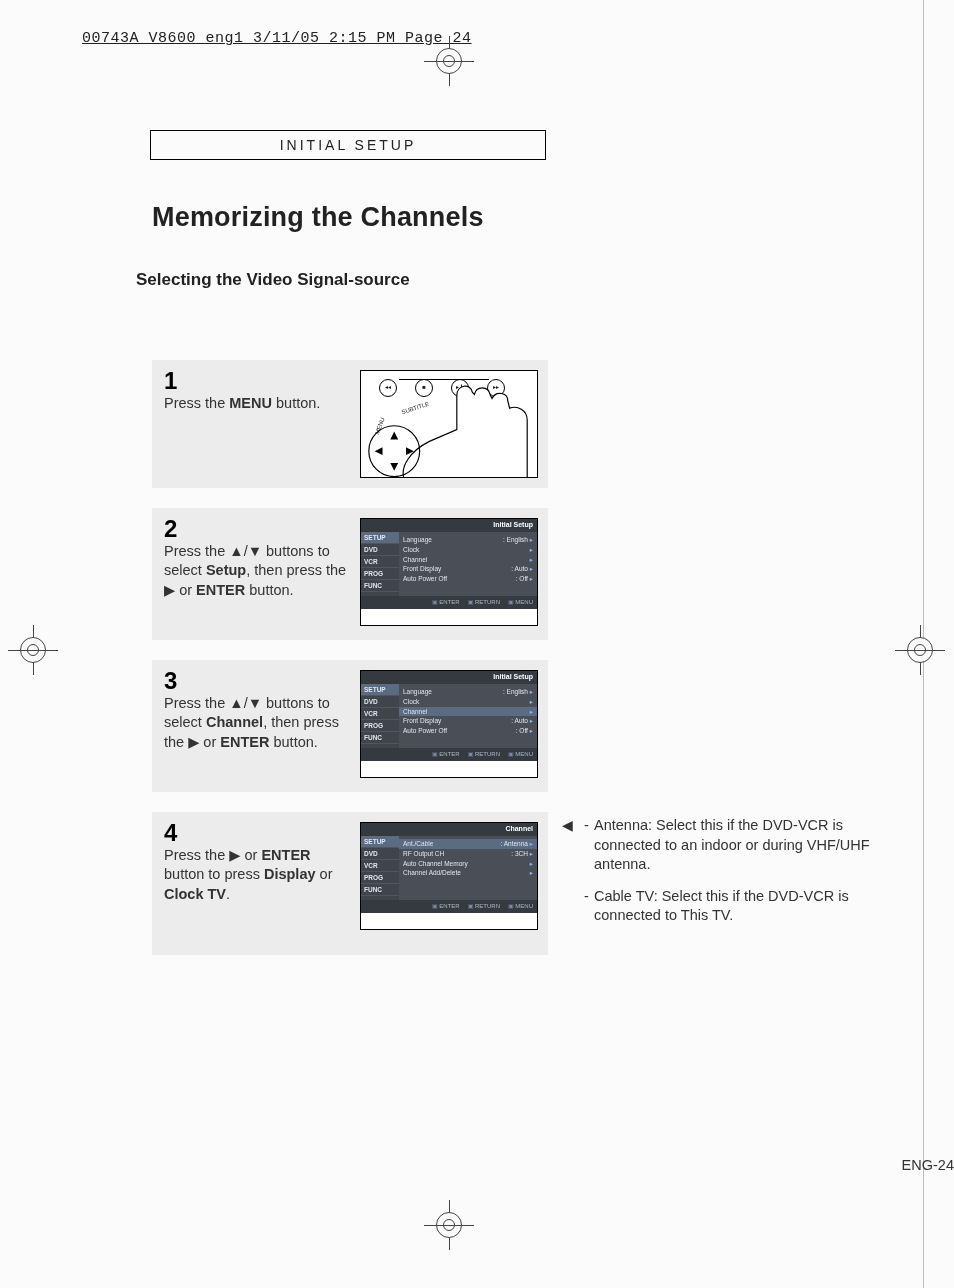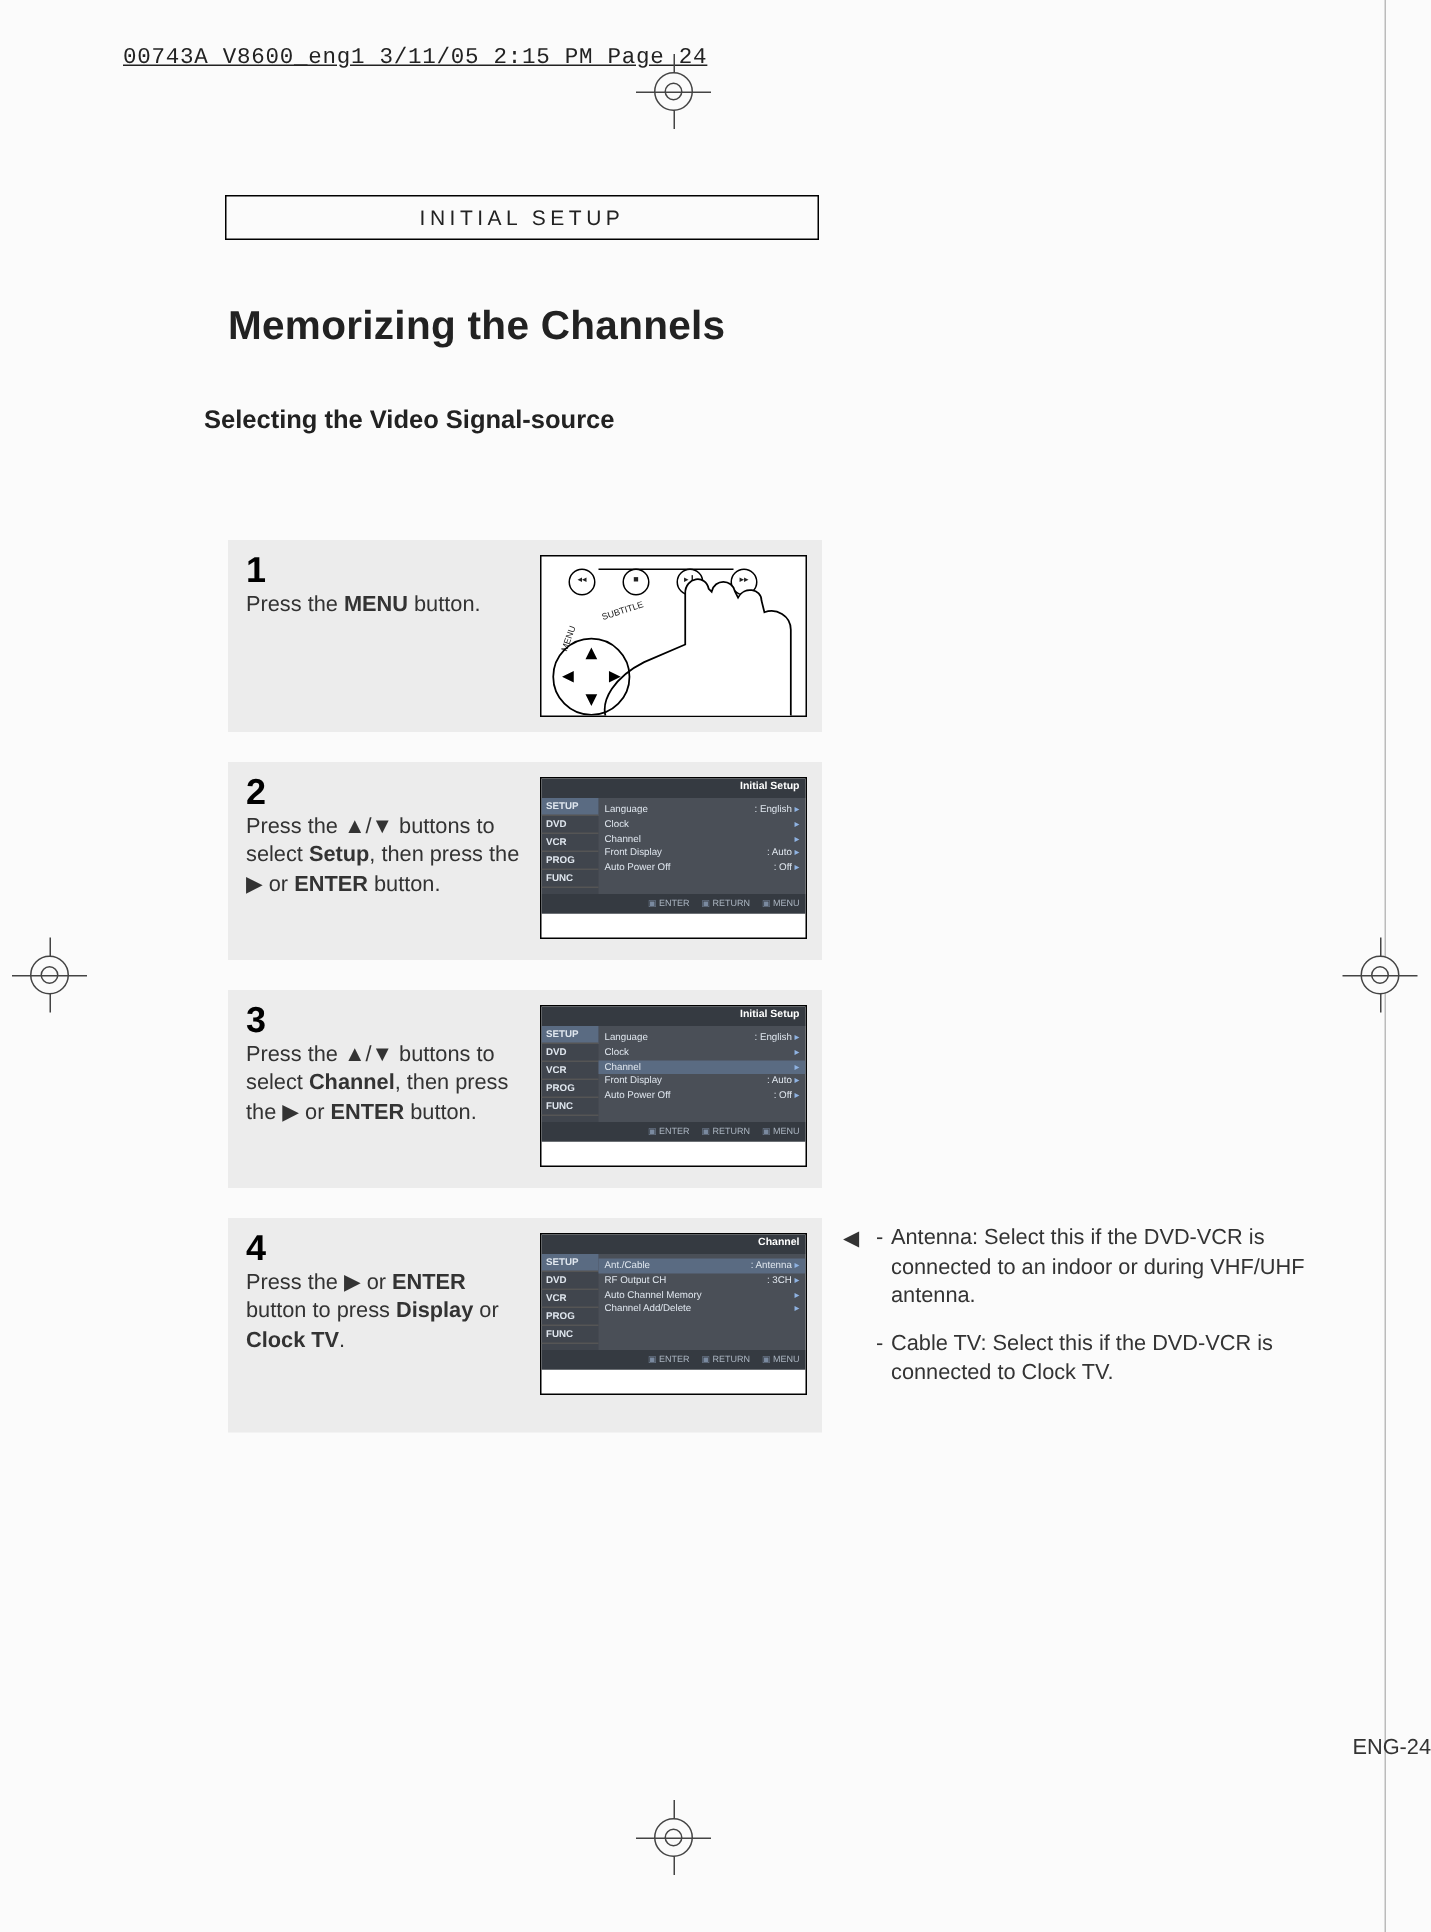--- a/index.html
+++ b/index.html
@@ -386,19 +386,19 @@
 
   <div class="side-note">
     <div class="row">
       <div class="lead-icon">◀</div>
       <div class="dash">-</div>
       <div class="txt">Antenna: Select this if the DVD-VCR is connected to an indoor or during VHF/UHF antenna.</div>
     </div>
     <div class="row">
       <div class="lead-icon"></div>
       <div class="dash">-</div>
-      <div class="txt">Cable TV: Select this if the DVD-VCR is connected to Clock TV.</div>
+      <div class="txt">Cable TV: Select this if the DVD-VCR is connected to This TV.</div>
     </div>
   </div>
 
   <div class="page-num">ENG-24</div>
 
 </div>
 
 </body></html>

